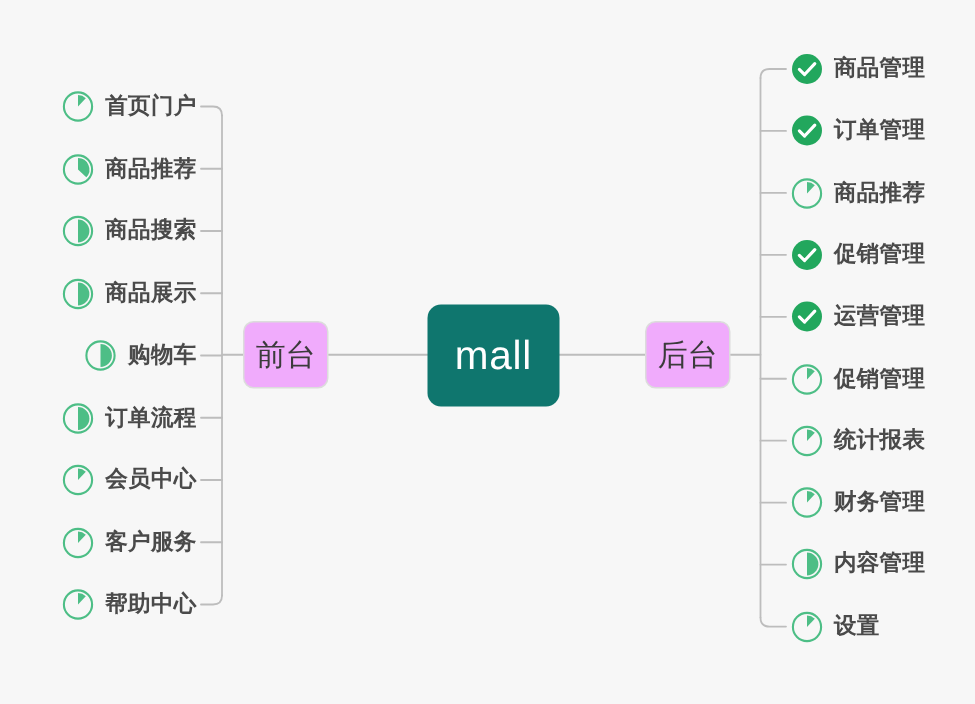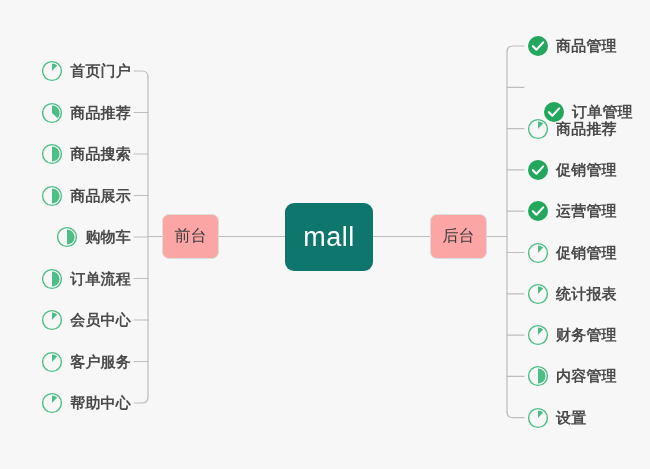--- a/index.html
+++ b/index.html
@@ -56,27 +56,27 @@
   .status-icon {
     width: 22px;
     height: 22px;
     flex: 0 0 22px;
     display: block;
   }
 
   
   .branch-box {
     position: absolute;
-    background: #fca5a5;
+    background: #f0abfc;
     border: 1px solid #dcdcdc;
     border-radius: 7px;
     display: flex;
     align-items: center;
     justify-content: center;
-    font-size: 16px;
+    font-size: 20px;
     color: #3b3b3b;
     box-sizing: border-box;
   }
   #branch-front {
     left: 162px;
     top: 214px;
     width: 57px;
     height: 45px;
   }
   #branch-back {
@@ -206,21 +206,21 @@
     </div>
 
   <div id="right-column">
       <div class="leaf right" style="left: 527px; top: 33px;">
         <svg viewBox="0 0 22 22" class="status-icon">
           <circle cx="11" cy="11" r="10" fill="#22a75d"></circle>
           <path d="M5.9 11.2 L9.4 14.7 L16.2 7.4" fill="none" stroke="#ffffff" stroke-width="2.1" stroke-linecap="round" stroke-linejoin="round"></path>
         </svg>
         <span class="leaf-label">商品管理</span>
       </div>
-      <div class="leaf right" style="left: 543px; top: 74.3px; margin-top: 25px;">
+      <div class="leaf right" style="left: 527px; top: 74.3px;">
         <svg viewBox="0 0 22 22" class="status-icon">
           <circle cx="11" cy="11" r="10" fill="#22a75d"></circle>
           <path d="M5.9 11.2 L9.4 14.7 L16.2 7.4" fill="none" stroke="#ffffff" stroke-width="2.1" stroke-linecap="round" stroke-linejoin="round"></path>
         </svg>
         <span class="leaf-label">订单管理</span>
       </div>
       <div class="leaf right" style="left: 527px; top: 115.6px;">
         <svg viewBox="0 0 22 22" class="status-icon">
           <circle cx="11" cy="11" r="9.4" fill="none" stroke="#4dbe86" stroke-width="1.4"></circle>
           <path d="M 11 11 L 11 3.4000000000000004 A 7.6 7.6 0 0 1 16.20 5.46 Z" fill="#4dbe86"></path>

